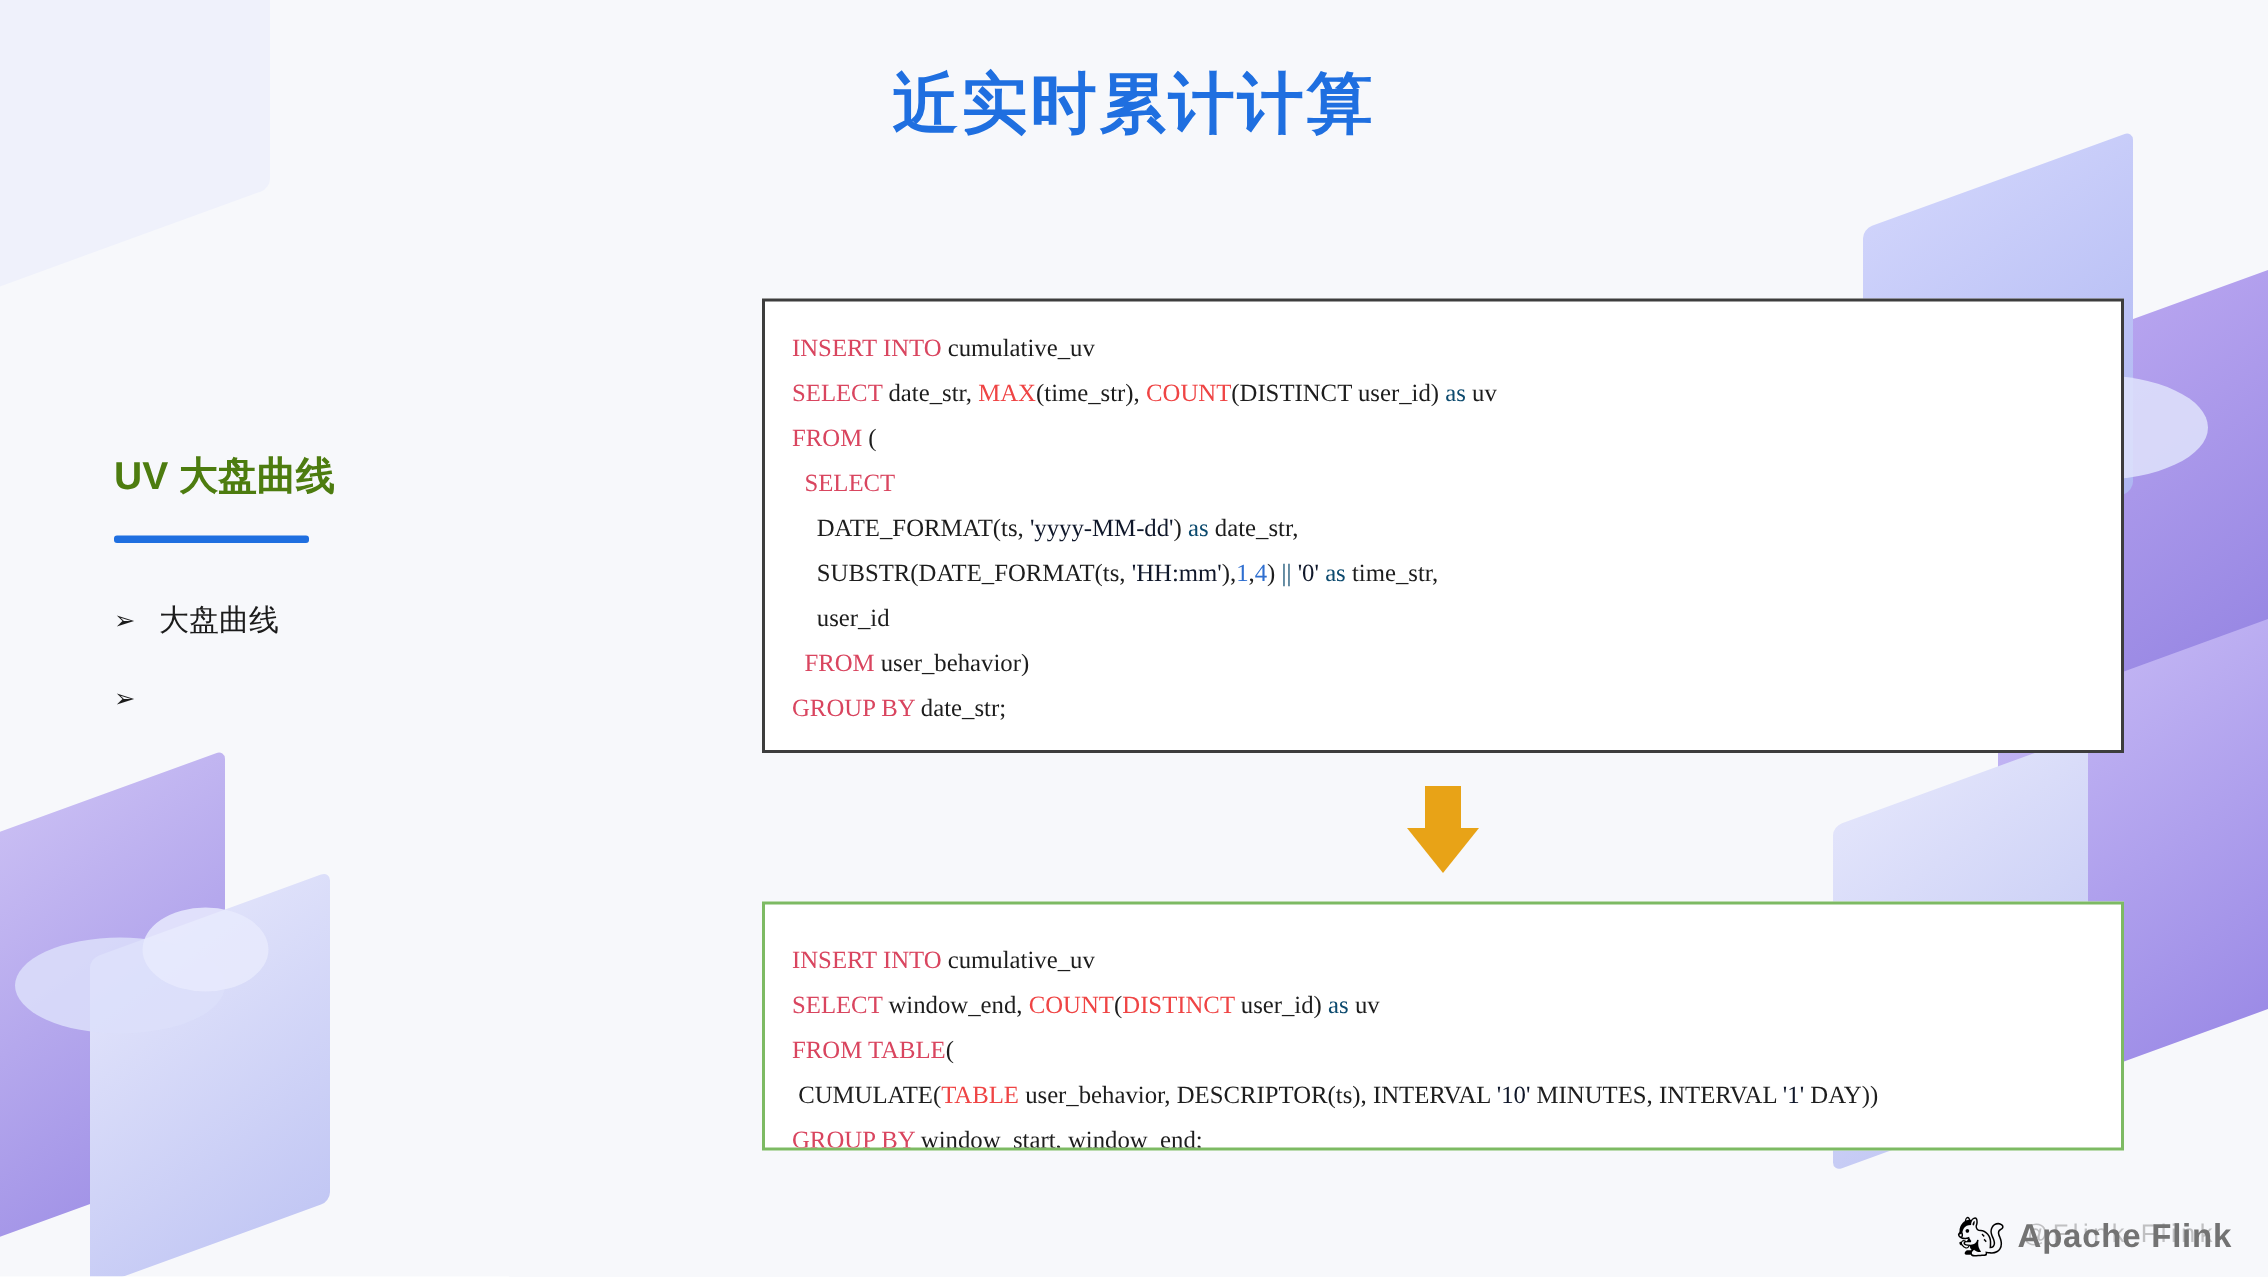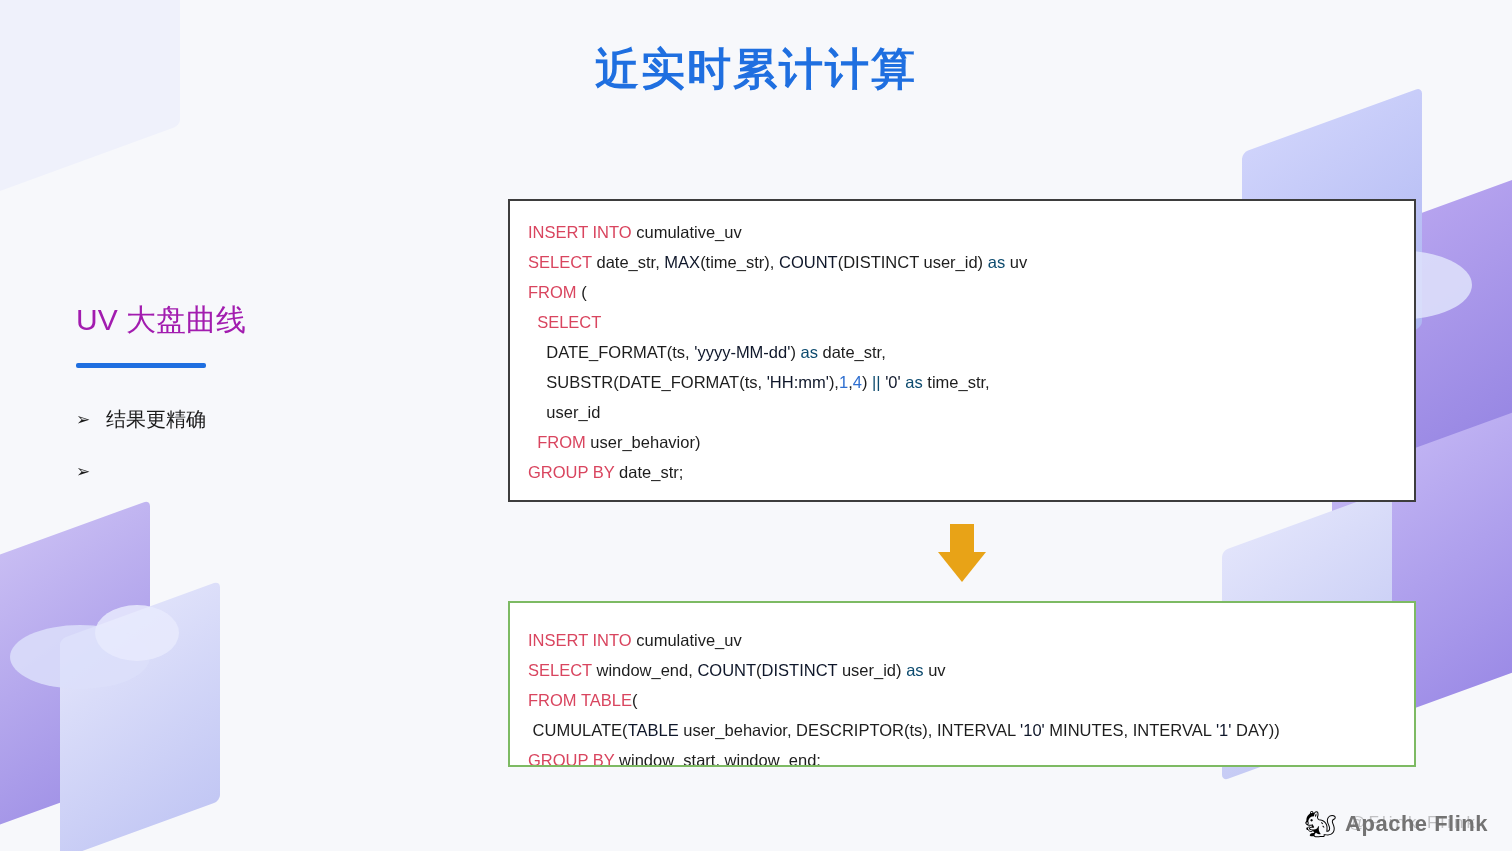--- a/index.html
+++ b/index.html
@@ -48,23 +48,23 @@
   }
 
   
   .left-col {
     position: absolute;
     left: 76px;
     top: 300px;
     width: 400px;
   }
   .left-heading {
-    font-size: 30px;
-    font-weight: 400;
-    color: #a21caf;
+    font-size: 26px;
+    font-weight: 700;
+    color: #4d7c0f;
     margin: 0 0 22px 0;
   }
   .rule {
     width: 130px;
     height: 5px;
     background: #1f6fe0;
     border-radius: 2px;
     margin-bottom: 38px;
   }
   .bullet {
@@ -79,21 +79,21 @@
     font-size: 17px;
     width: 30px;
     flex: 0 0 30px;
   }
 
   
   .code-box {
     position: absolute;
     background: #ffffff;
     box-sizing: border-box;
-    font-family: Liberation Sans, sans-serif;
+    font-family: Liberation Serif, serif;
     font-size: 16.5px;
     line-height: 30px;
     color: #1d1d1d;
     white-space: pre;
     overflow: hidden;
   }
   #code-box-1 {
     left: 508px;
     top: 199px;
     width: 908px;
@@ -103,21 +103,21 @@
   }
   #code-box-2 {
     left: 508px;
     top: 601px;
     width: 908px;
     height: 166px;
     border: 2px solid #7dba63;
     padding: 22px 0 0 18px;
   }
   .kw   { color: #d9455f; }
-  .fn   { color: #0f172a; }
+  .fn   { color: #ef4444; }
   .str  { color: #0f172a; }
   .num  { color: #2f6fd0; }
   .op   { color: #0c4a6e; }
 
   
   .arrow {
     position: absolute;
     left: 938px;
     top: 524px;
     width: 48px;
@@ -190,21 +190,21 @@
   </div>
 
   <div class="title">近实时累计计算</div>
 
   <div class="left-col">
     <div class="left-heading">UV 大盘曲线</div>
     <div class="rule"></div>
 
     <div class="bullet">
       <span class="marker">➢</span>
-      <span>结果更精确</span>
+      <span>大盘曲线</span>
     </div>
     <div class="bullet">
       <span class="marker">➢</span>
     </div>
   </div>
 
   <div class="code-box" id="code-box-1" style="border-color: rgb(61, 61, 61);"><div><span class="kw">INSERT</span><span> </span><span class="kw">INTO</span><span> cumulative_uv</span></div><div><span class="kw">SELECT</span><span> date_str, </span><span class="fn">MAX</span><span>(time_str), </span><span class="fn">COUNT</span><span>(DISTINCT user_id) </span><span class="op">as</span><span> uv</span></div><div><span class="kw">FROM</span><span> (</span></div><div><span>  </span><span class="kw">SELECT</span></div><div><span>    DATE_FORMAT(ts, </span><span class="str">'yyyy-MM-dd'</span><span>) </span><span class="op">as</span><span> date_str,</span></div><div><span>    SUBSTR(DATE_FORMAT(ts, </span><span class="str">'HH:mm'</span><span>),</span><span class="num">1</span><span>,</span><span class="num">4</span><span>) </span><span class="op">||</span><span> </span><span class="str">'0'</span><span> </span><span class="op">as</span><span> time_str,</span></div><div><span>    user_id</span></div><div><span>  </span><span class="kw">FROM</span><span> user_behavior)</span></div><div><span class="kw">GROUP</span><span> </span><span class="kw">BY</span><span> date_str;</span></div></div>
 
   <div class="arrow">
     <div class="stem"></div>

